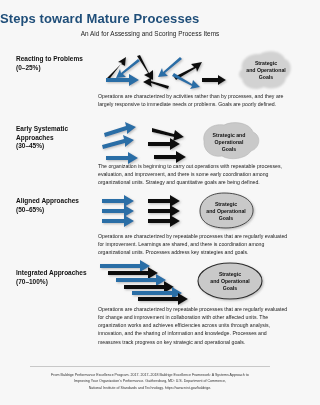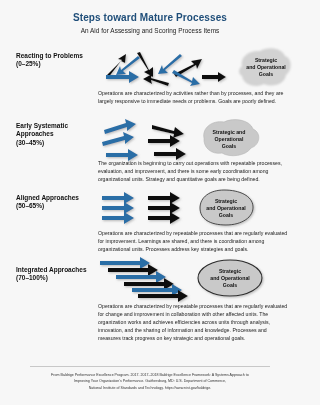--- a/index.html
+++ b/index.html
@@ -7,22 +7,22 @@
     width:300px;height:405px;
     background:#f7f7f7;
     font-family:"Liberation Sans", sans-serif;
     color:#1a1a1a;
     overflow:hidden;
     position:relative;
   }
   .page{position:relative;width:300px;height:405px;background:#f7f7f7;}
 
   .title{
-    text-align:center;
-    font-size:10px;
+    text-align:left;
+    font-size:13px;
     font-weight:bold;
     color:#1f4e79;
     letter-spacing:.1px;
     padding-top:12px;
     line-height:1.1;
   }
   .subtitle{
     text-align:center;
     font-size:6.4px;
     color:#222;

